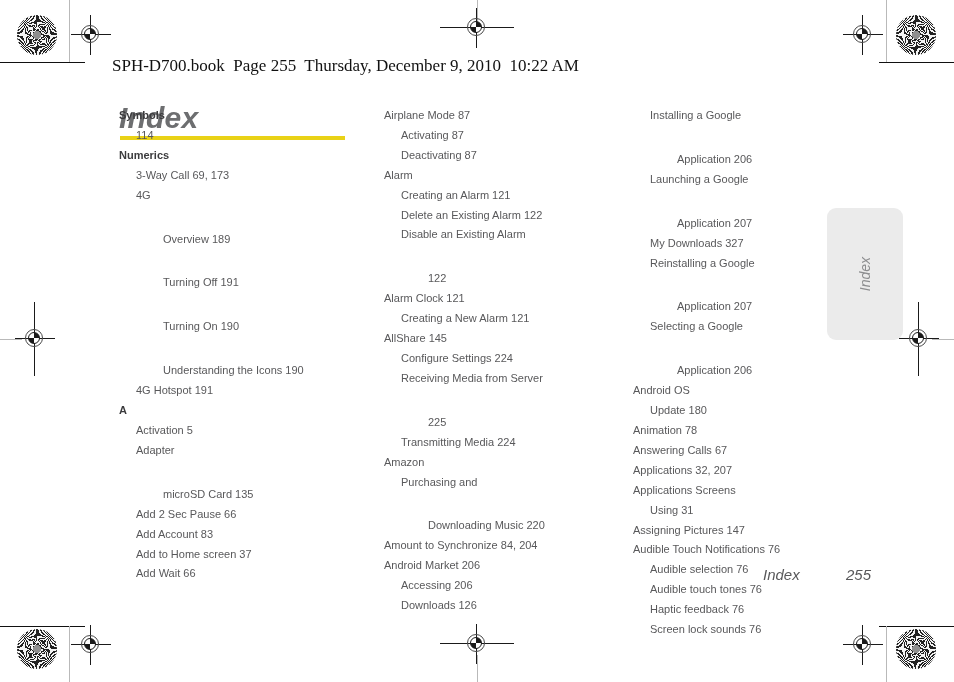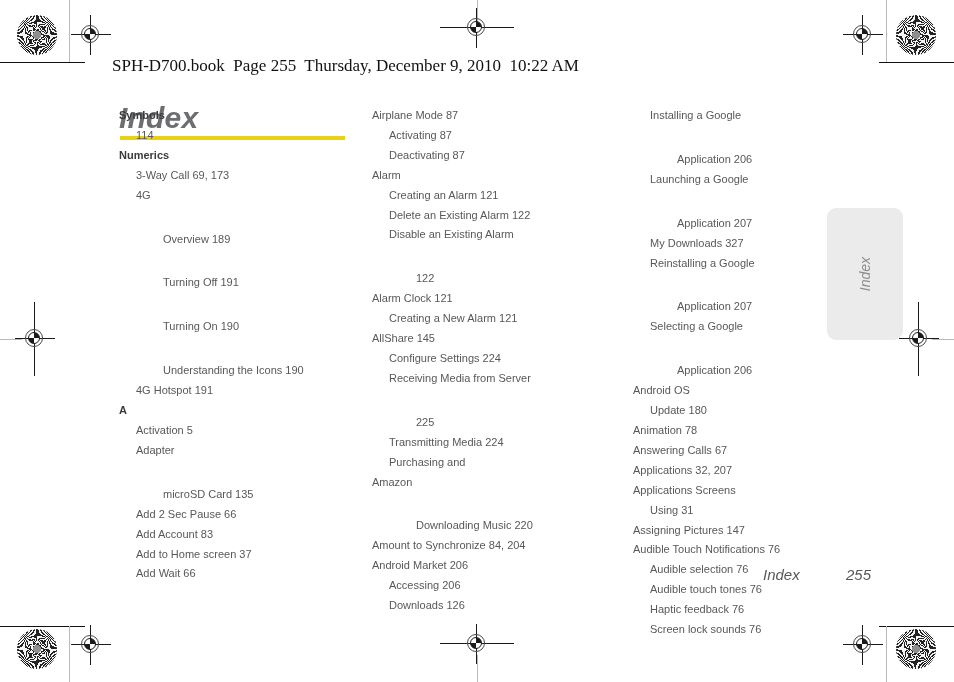--- a/index.html
+++ b/index.html
@@ -106,21 +106,21 @@
 
   .column {
     position: absolute;
     top: 106px;
     width: 250px;
     font-size: 11px;
     line-height: 19.9px;
     color: #58585a;
   }
   #col-1 { left: 119px; }
-  #col-2 { left: 372px; }
+  #col-2 { left: 384px; }
   #col-3 { left: 633px; }
 
   .entry { white-space: pre-wrap; }
   .lvl-head { font-weight: bold; color: #3b3b3d; margin-left: 0; }
   .lvl-0 { margin-left: 0; }
   .lvl-1 { margin-left: 17px; }
   .lvl-2 { margin-left: 44px; margin-top: 24px; }
 
   
   .thumb-tab {
@@ -265,22 +265,22 @@
     <div class="entry lvl-1">Delete an Existing Alarm 122</div>
     <div class="entry lvl-1">Disable an Existing Alarm</div>
     <div class="entry lvl-2">122</div>
     <div class="entry lvl-0">Alarm Clock 121</div>
     <div class="entry lvl-1">Creating a New Alarm 121</div>
     <div class="entry lvl-0">AllShare 145</div>
     <div class="entry lvl-1">Configure Settings 224</div>
     <div class="entry lvl-1">Receiving Media from Server</div>
     <div class="entry lvl-2">225</div>
     <div class="entry lvl-1">Transmitting Media 224</div>
+    <div class="entry lvl-0">Amazon</div>
     <div class="entry lvl-1">Purchasing and</div>
-    <div class="entry lvl-0">Amazon</div>
     <div class="entry lvl-2">Downloading Music 220</div>
     <div class="entry lvl-0">Amount to Synchronize 84, 204</div>
     <div class="entry lvl-0">Android Market 206</div>
     <div class="entry lvl-1">Accessing 206</div>
     <div class="entry lvl-1">Downloads 126</div>
   </div>
 <div class="column" id="col-3">
     <div class="entry lvl-1">Installing a Google</div>
     <div class="entry lvl-2">Application 206</div>
     <div class="entry lvl-1">Launching a Google</div>

